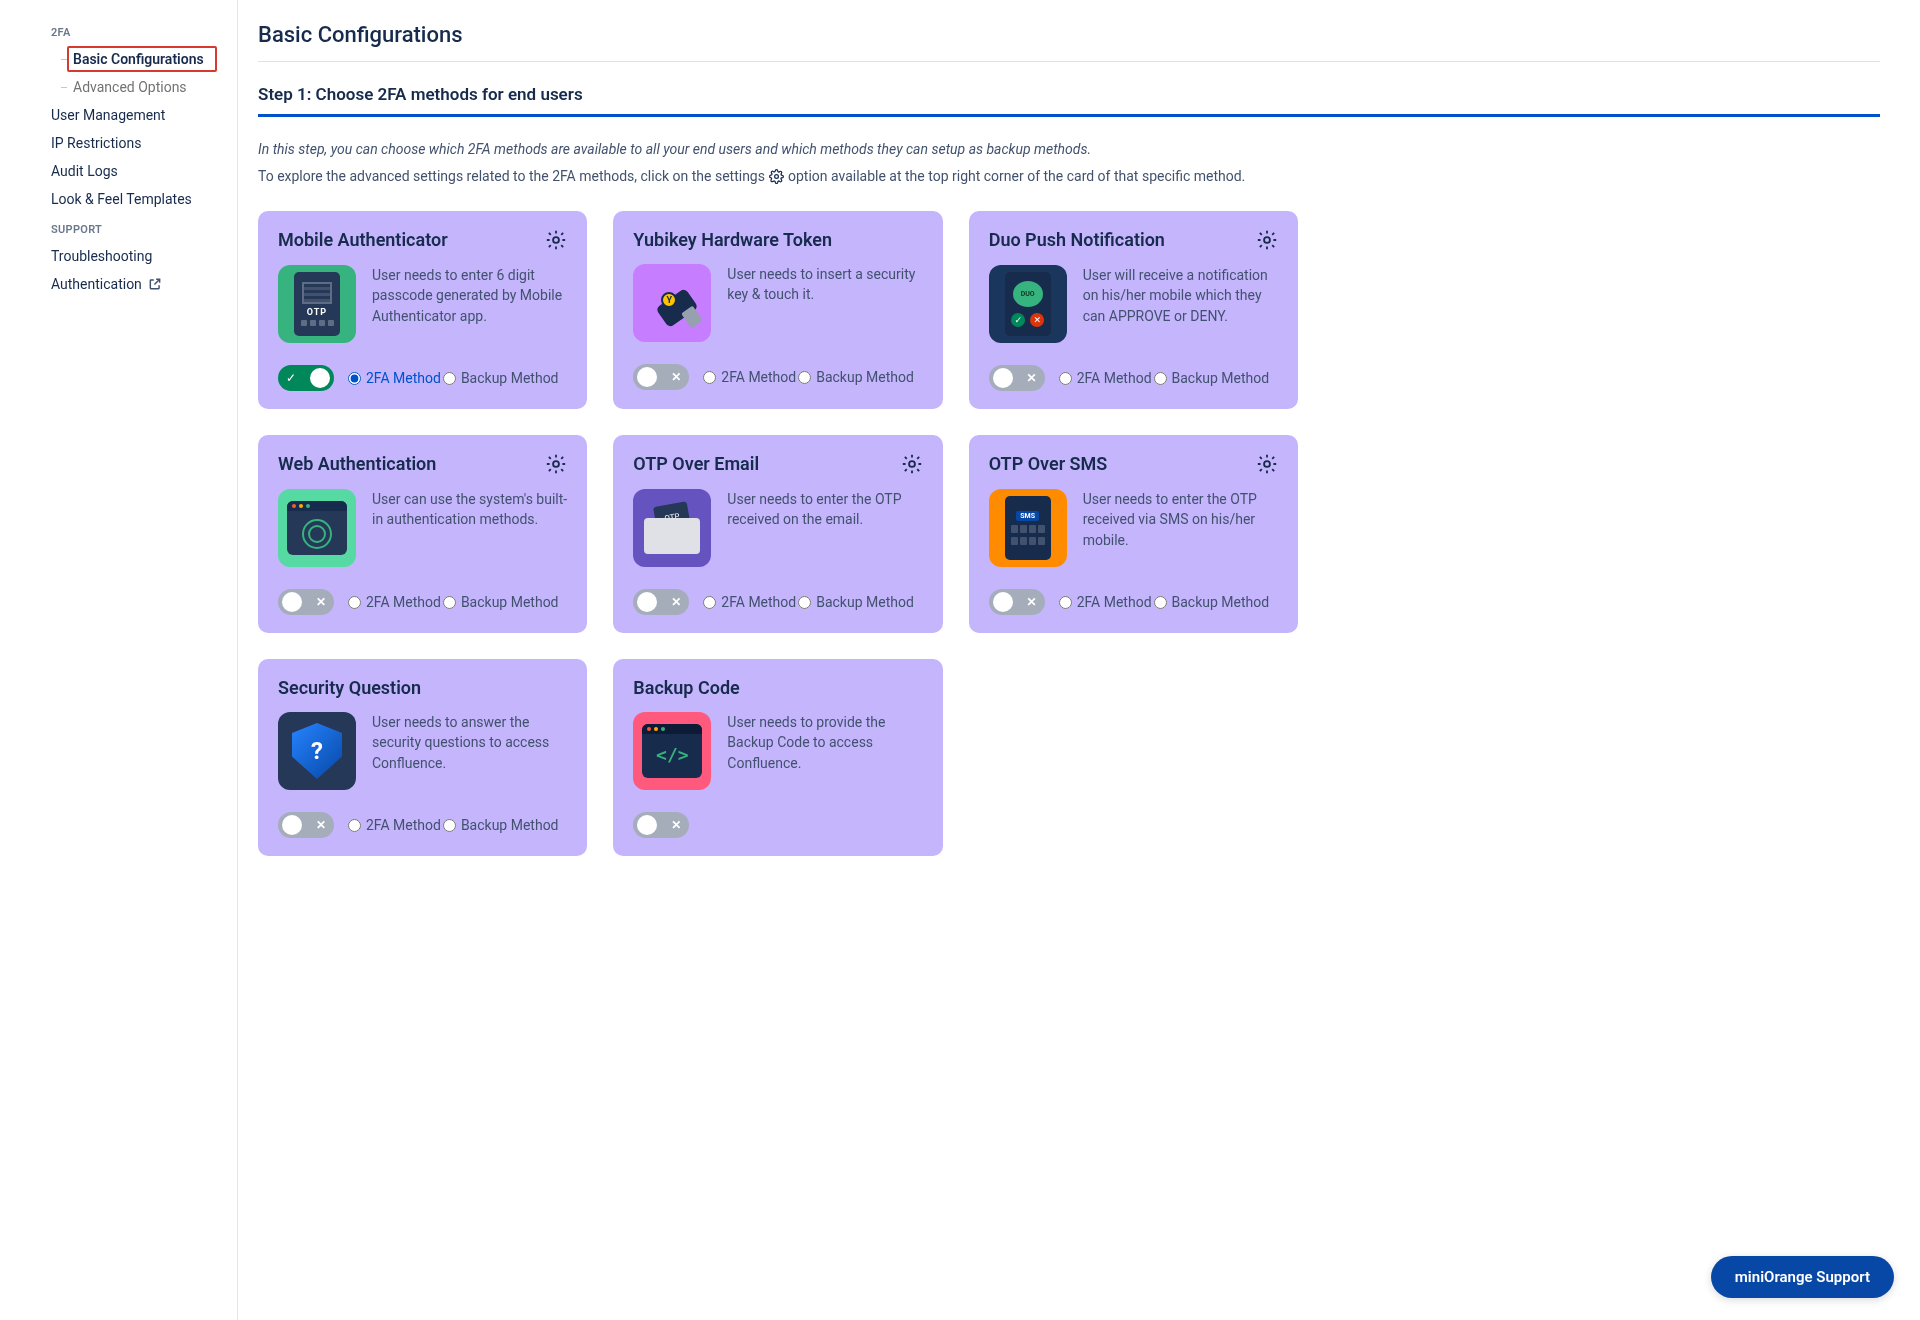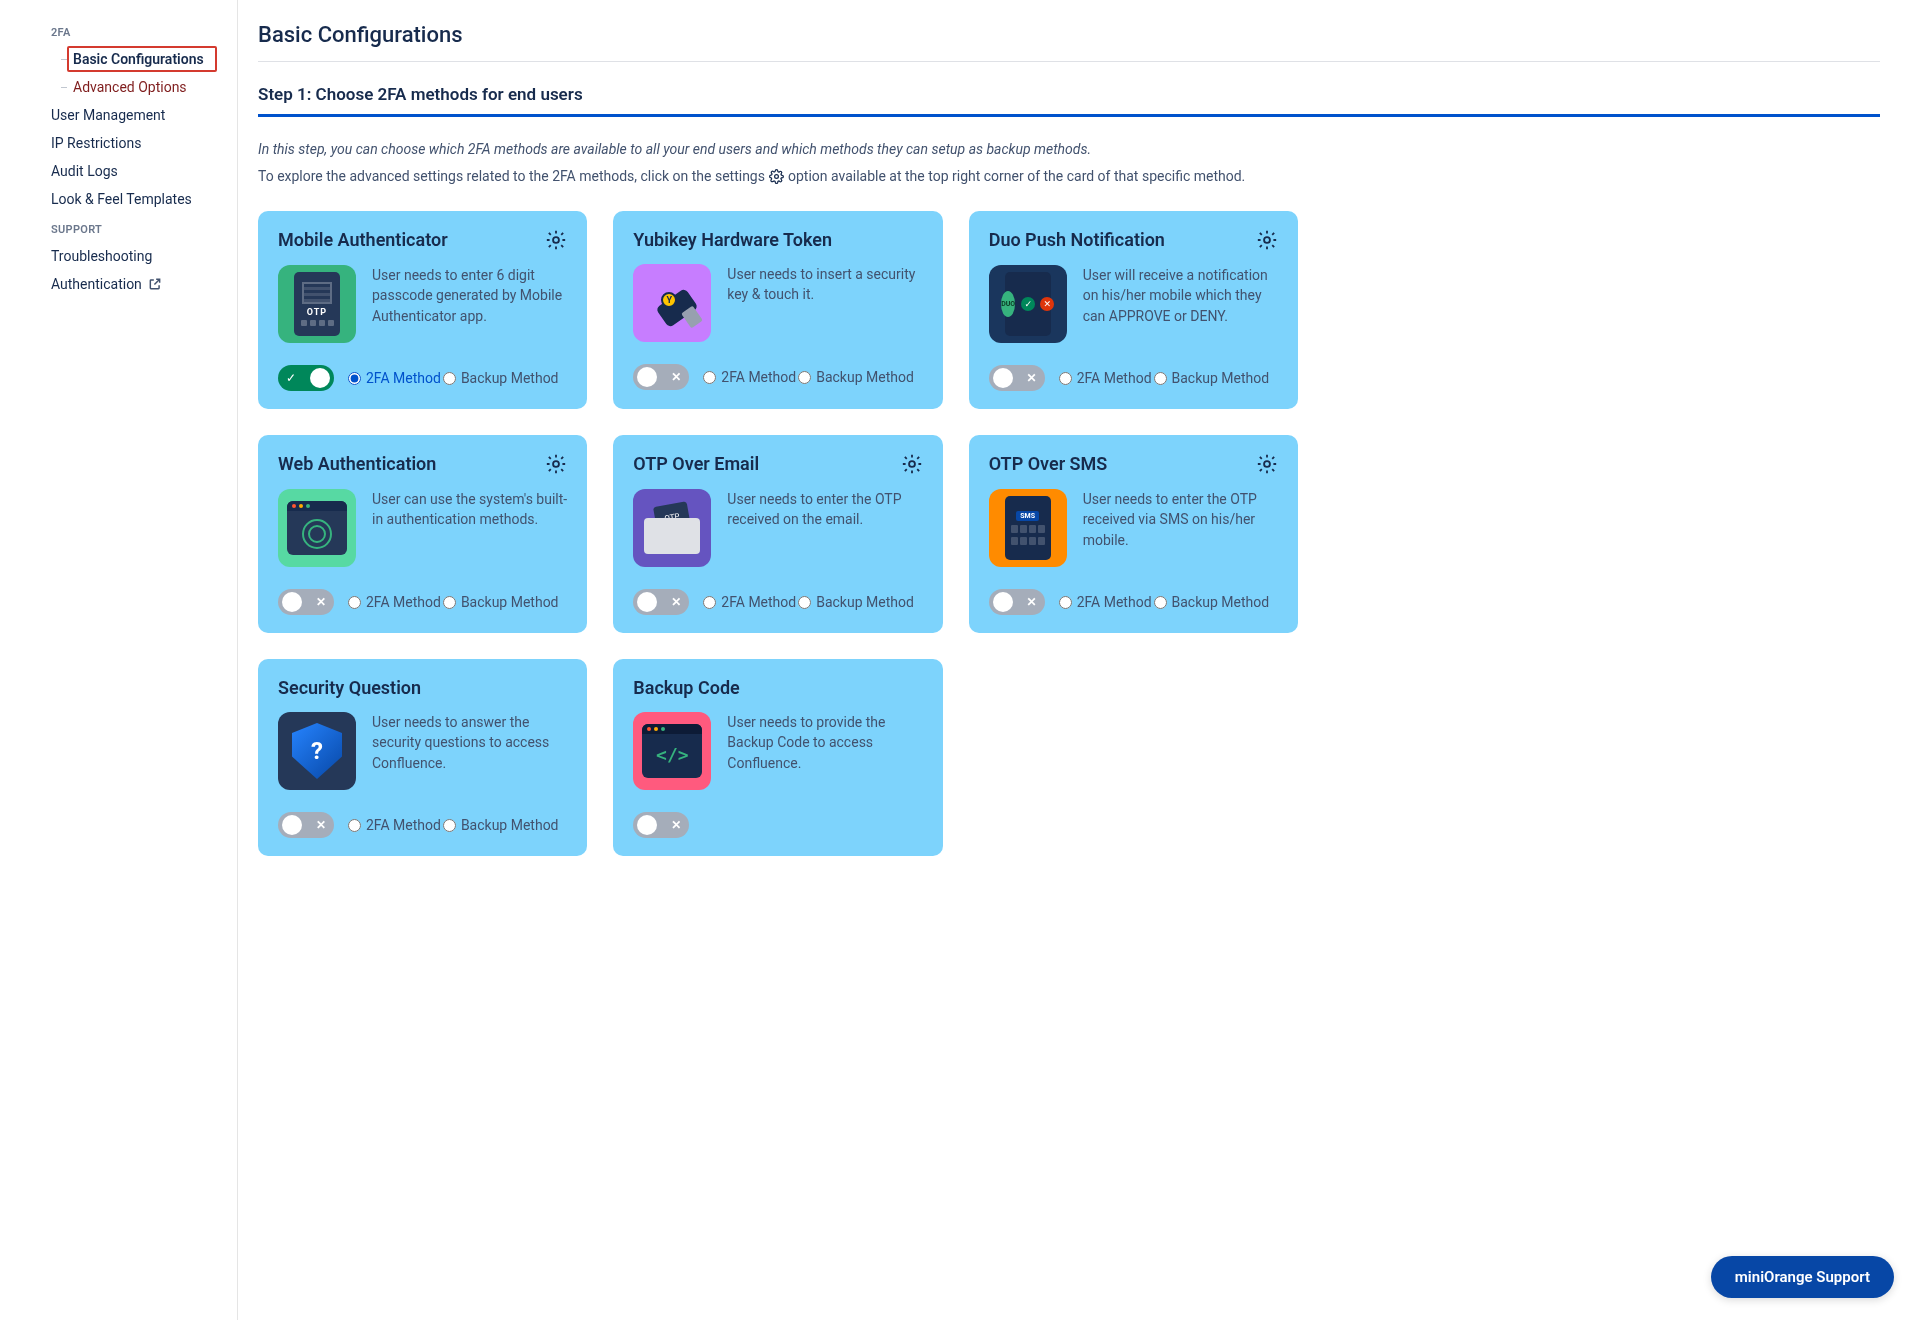--- a/index.html
+++ b/index.html
@@ -1,34 +1,34 @@
 <!DOCTYPE html>
 <html><head>
 <meta charset="utf-8">
 <style>
   * { box-sizing: border-box; margin: 0; padding: 0; }
   body { font-family: -apple-system, BlinkMacSystemFont, "Segoe UI", Roboto, sans-serif; background: #fff; color: #172b4d; font-size: 14px; }
   .app { display: flex; height: 100vh; padding-left: 33px; }
   .sidebar { width: 205px; border-right: 1px solid #e5e5e5; padding: 16px 0; background: #fff; }
   .side-section-label { font-size: 11px; color: #6b778c; font-weight: 600; letter-spacing: 0.3px; padding: 10px 18px 6px; }
   .side-item { padding: 6px 18px; font-size: 14px; color: #172b4d; cursor: pointer; }
-  .side-sub { padding: 6px 18px 6px 40px; font-size: 14px; color: #7f1d1d; cursor: pointer; position: relative; }
+  .side-sub { padding: 6px 18px 6px 40px; font-size: 14px; color: #737373; cursor: pointer; position: relative; }
   .side-sub::before { content: ""; position: absolute; left: 28px; top: 50%; width: 6px; height: 1px; background: #c1c7d0; }
   .side-sub.active { color: #172b4d; font-weight: 600; }
   .side-sub-highlight { position: absolute; left: 34px; top: 1px; height: 26px; width: 150px; border: 2px solid #d43a2f; border-radius: 2px; pointer-events: none; }
   .side-item.ext { display: flex; align-items: center; gap: 6px; }
   .ext-icon { width: 14px; height: 14px; }
   .main { flex: 1; overflow: auto; padding: 22px 40px 40px 20px; }
   .page-title { font-size: 22px; font-weight: 500; color: #172b4d; padding-bottom: 14px; border-bottom: 1px solid #dfe1e6; margin-bottom: 22px; }
   .step-title { font-size: 17px; font-weight: 600; color: #172b4d; padding-bottom: 10px; border-bottom: 3px solid #0052cc; margin-bottom: 22px; }
   .intro { color: #42526e; font-size: 14px; line-height: 1.5; margin-bottom: 6px; font-style: italic; }
   .intro-line2 { display: flex; align-items: center; flex-wrap: wrap; gap: 4px; margin-bottom: 24px; color:#42526e; font-size:14px; line-height:1.5;}
   .gear-inline { width: 15px; height: 15px; display: inline-block; vertical-align: middle; }
   .grid { display: grid; grid-template-columns: repeat(3, 1fr); gap: 26px; max-width: 1040px; }
-  .card { background: #7dd3fc; border-radius: 10px; padding: 18px 20px 18px; position: relative; }
+  .card { background: #c4b5fd; border-radius: 10px; padding: 18px 20px 18px; position: relative; }
   .card-head { display: flex; justify-content: space-between; align-items: flex-start; margin-bottom: 14px; }
   .card-title { font-size: 18px; font-weight: 600; color: #172b4d; }
   .card-gear { width: 22px; height: 22px; cursor: pointer; flex-shrink: 0; }
   .card-body { display: flex; gap: 16px; margin-bottom: 20px; min-height: 80px;}
   .card-icon { width: 78px; height: 78px; border-radius: 12px; flex-shrink: 0; display: flex; align-items: center; justify-content: center; position: relative; overflow:hidden; }
   .card-desc { font-size: 14px; color: #42526e; line-height: 1.45; }
   .card-foot { display: flex; align-items: center; gap: 14px; }
   .toggle { width: 56px; height: 26px; border-radius: 13px; position: relative; cursor: pointer; display:flex; align-items:center; }
   .toggle.off { background: #a5adba; }
   .toggle.on { background: #00875a; }
@@ -52,21 +52,21 @@
   .ic-pink{background:#ff5a7e;}
   .phone{width:46px;height:64px;background:#253858;border-radius:5px;position:relative;display:flex;flex-direction:column;align-items:center;justify-content:center;}
   .phone .qr{width:30px;height:22px;background:repeating-linear-gradient(0deg,#42526e 0 3px,#253858 3px 6px),repeating-linear-gradient(90deg,#42526e 0 3px,#253858 3px 6px);border:2px solid #5e6c84;}
   .phone .otp{color:#fff;font-size:9px;font-weight:bold;margin-top:3px;letter-spacing:1px;}
   .dots-row{display:flex;gap:3px;margin-top:3px;}
   .dots-row span{width:6px;height:6px;background:#5e6c84;border-radius:1px;}
   .usb{width:50px;height:50px;position:relative;}
   .usb .stick{width:36px;height:24px;background:#172b4d;border-radius:5px;position:absolute;top:18px;left:12px;transform:rotate(-35deg);}
   .usb .tip{width:14px;height:18px;background:#97a0af;position:absolute;top:30px;left:38px;transform:rotate(-35deg);border-radius:2px;}
   .usb .circ{width:16px;height:16px;background:#ffc400;border-radius:50%;position:absolute;top:14px;left:14px;border:2px solid #172b4d;display:flex;align-items:center;justify-content:center;font-size:9px;color:#172b4d;font-weight:bold;}
-  .duo{width:46px;height:64px;background:#172b4d;border-radius:5px;display:flex;align-items:center;justify-content:center;gap:6px;}
+  .duo{width:46px;height:64px;background:#172b4d;border-radius:5px;display:flex;flex-direction:column;align-items:center;justify-content:center;gap:6px;}
   .duo .bubble{width:30px;height:26px;background:#36b37e;border-radius:50%;display:flex;align-items:center;justify-content:center;color:#0b3b24;font-size:7px;font-weight:bold;}
   .duo .btns{display:flex;gap:5px;}
   .duo .ok{width:14px;height:14px;background:#00875a;border-radius:50%;color:#fff;font-size:9px;display:flex;align-items:center;justify-content:center;}
   .duo .no{width:14px;height:14px;background:#de350b;border-radius:50%;color:#fff;font-size:9px;display:flex;align-items:center;justify-content:center;}
   .browser{width:60px;height:54px;background:#253858;border-radius:6px;position:relative;}
   .browser .bar{height:10px;background:#172b4d;border-radius:6px 6px 0 0;display:flex;align-items:center;gap:3px;padding-left:5px;}
   .browser .bar span{width:4px;height:4px;border-radius:50%;}
   .browser .fp{width:30px;height:30px;border:2px solid #36b37e;border-radius:50%;position:absolute;top:18px;left:15px;}
   .browser .fp::after{content:"";position:absolute;inset:4px;border:2px solid #36b37e;border-radius:50%;}
   .mail{width:56px;height:44px;position:relative;margin-top:8px;}

